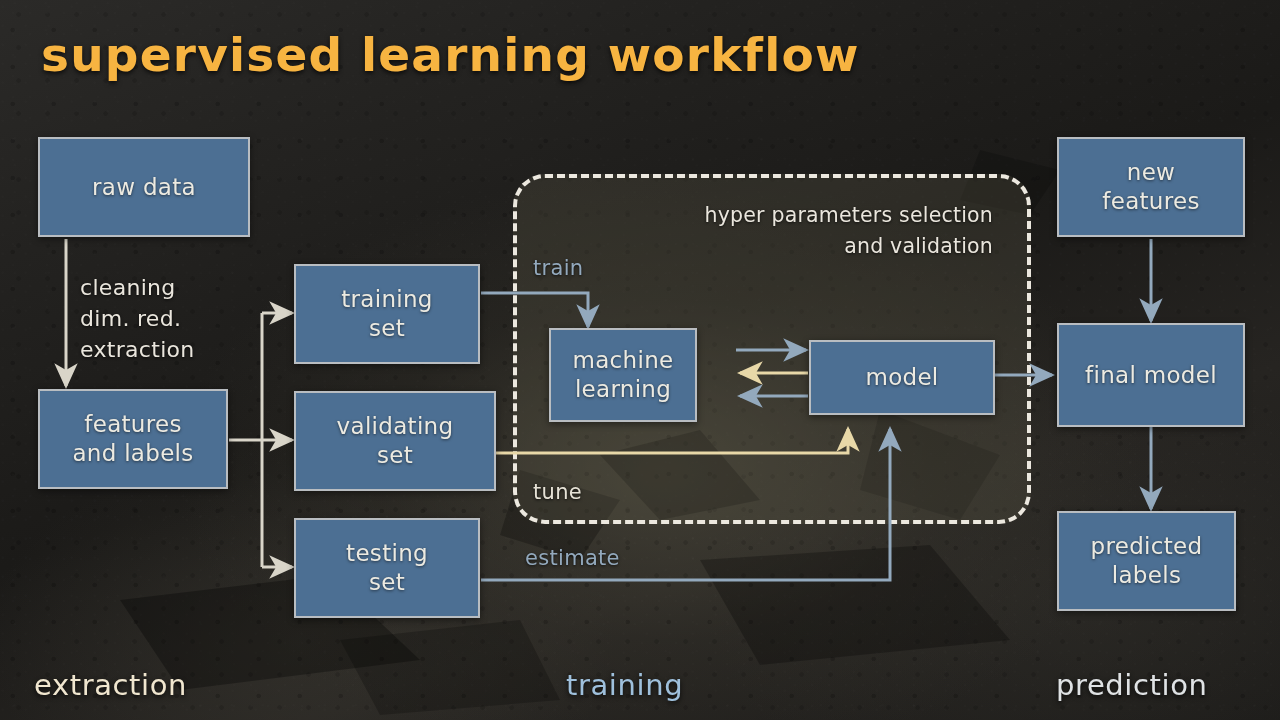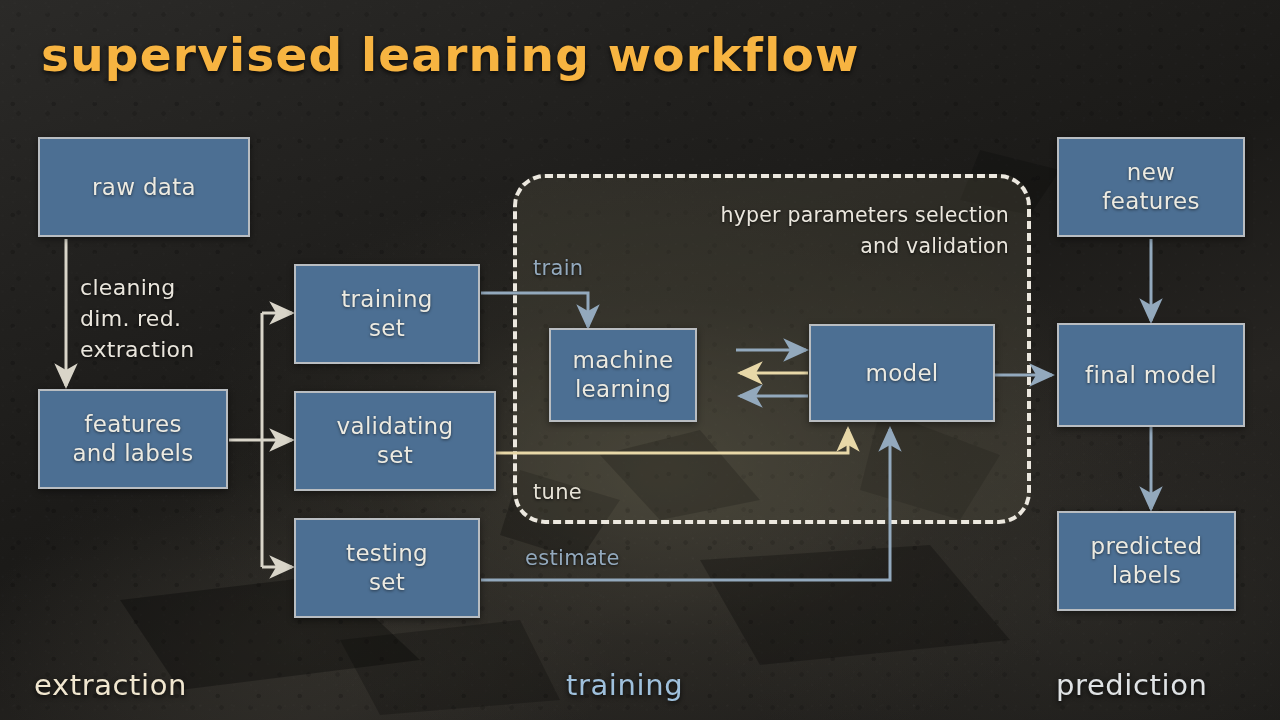--- a/index.html
+++ b/index.html
@@ -65,21 +65,21 @@
     left: 513px;
     top: 174px;
     width: 518px;
     height: 350px;
     border: 4px dashed #ece8df;
     border-radius: 32px;
     background: rgba(90,86,70,0.30);
   }
   #panel-caption {
     position: absolute;
-    right: 18px;
+    right: 34px;
     top: 22px;
     width: 330px;
     text-align: right;
     font-size: 20.5px;
     line-height: 1.52;
     color: #eae6dd;
     text-shadow: 0 1px 3px rgba(0,0,0,0.7);
     letter-spacing: 0.2px;
   }
 
@@ -219,21 +219,21 @@
   <div class="node" style="left:294px; top:518px; width:186px; height:100px; white-space:pre-line;">
     <span>testing
 set</span>
   </div>
 
   <div class="node" style="left:549px; top:328px; width:148px; height:94px; white-space:pre-line;">
     <span>machine
 learning</span>
   </div>
 
-  <div class="node" style="left:809px; top:324px; width:186px; height:98px;">
+  <div class="node" style="left:809px; top:340px; width:186px; height:75px;">
     <span>model</span>
   </div>
 
   <div class="node" style="left:1057px; top:137px; width:188px; height:100px; white-space:pre-line;">
     <span>new
 features</span>
   </div>
 
   <div class="node" style="left:1057px; top:323px; width:188px; height:104px;">
     <span>final model</span>

